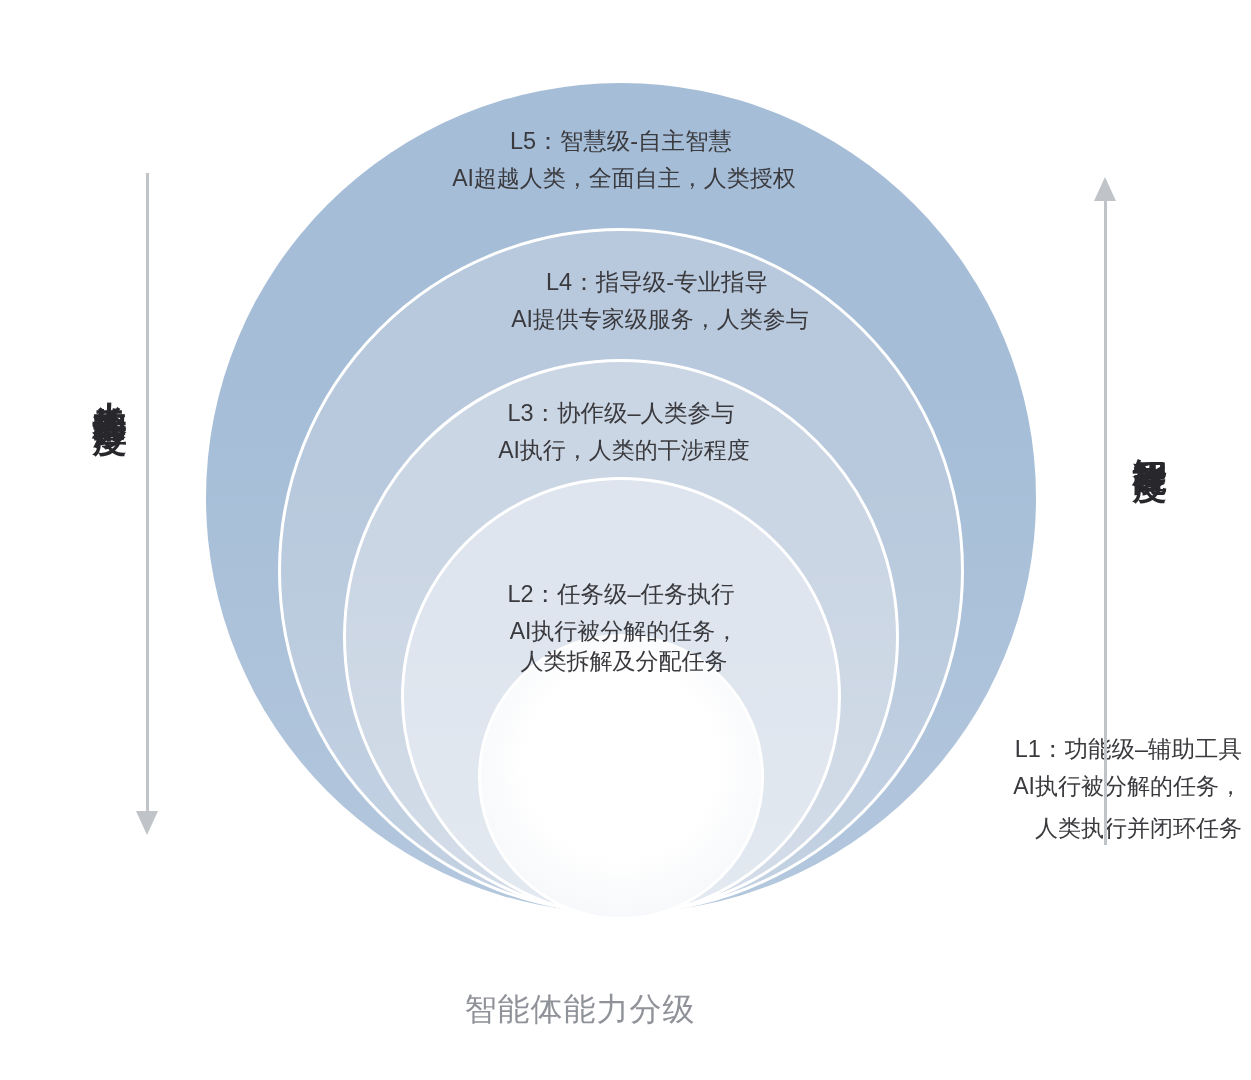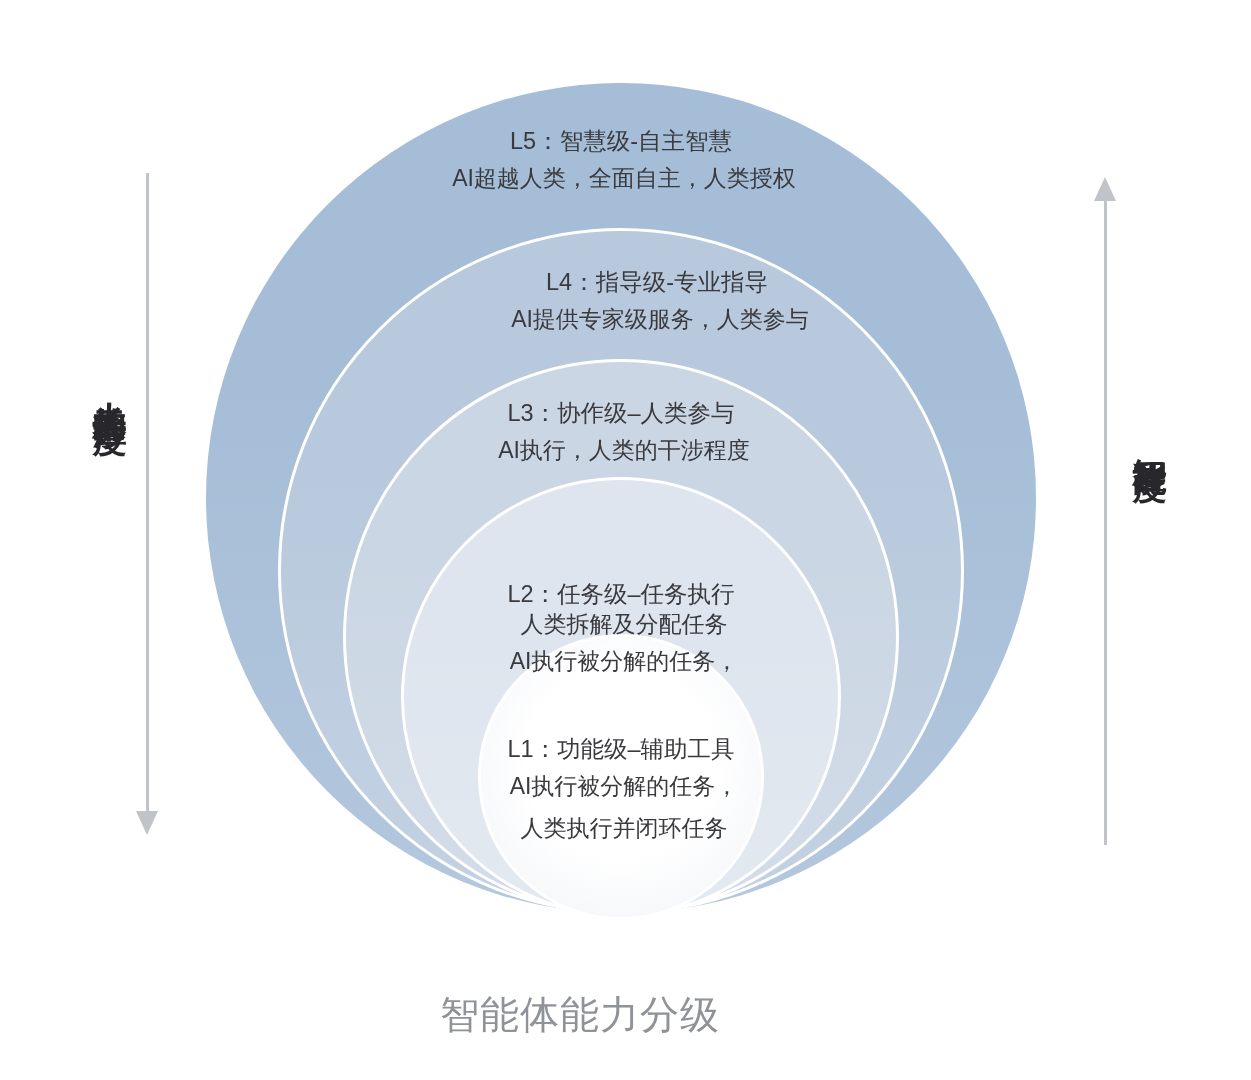--- a/index.html
+++ b/index.html
@@ -38,21 +38,21 @@
     text-align: center;
     z-index: 10;
     color: var(--level-text, #3a3a3e);
   }
   .lvl-title { font-size: 23.5px; line-height: 30px; }
   .lvl-sub   { font-size: 23px;   line-height: 30px; margin-top: 7px; padding-left: 6px; }
   .t5 { top: 126px; }
   .t4 { top: 267px; margin-left: 36px; }
   .t3 { top: 398px; }
   .t2 { top: 547px; margin-top: 32px; }
-  .t1 { top: 734px; }
+  .t1 { top: 734px; text-align: right; }
 
   
   .axis-label {
     position: absolute;
     writing-mode: vertical-lr;
     text-orientation: upright;
     font-weight: 700;
     font-size: 34px;
     letter-spacing: 3px;
     color: var(--axis-label, #28282c);
@@ -89,21 +89,21 @@
     border-bottom: 24px solid var(--axis-arrow, #c0c4c8);
   }
 
   
   .caption {
     position: absolute;
     left: 0;
     top: 988px;
     width: 1160px;
     text-align: center;
-    font-size: 39px;
+    font-size: 32px;
     letter-spacing: 1px;
     color: var(--caption-text, #8f9298);
     z-index: 10;
   }
 </style>
 </head>
 <body>
 
 <div class="stage">
 
@@ -123,22 +123,22 @@
     <div class="lvl-sub">AI提供专家级服务，人类参与</div>
   </div>
 
   <div class="lvl t3">
     <div class="lvl-title">L3：协作级–人类参与</div>
     <div class="lvl-sub">AI执行，人类的干涉程度</div>
   </div>
 
   <div class="lvl t2">
     <div class="lvl-title">L2：任务级–任务执行</div>
+    <div class="lvl-sub">AI执行被分解的任务，</div>
     <div class="lvl-sub" style="margin-top:0;">人类拆解及分配任务</div>
-    <div class="lvl-sub">AI执行被分解的任务，</div>
   </div>
 
   <div class="lvl t1">
     <div class="lvl-title">L1：功能级–辅助工具</div>
     <div class="lvl-sub">AI执行被分解的任务，</div>
     <div class="lvl-sub" style="margin-top:12px;">人类执行并闭环任务</div>
   </div>
 
   <div class="axis-label left">人类的干涉程度</div>
   <div class="axis-line left"></div>

